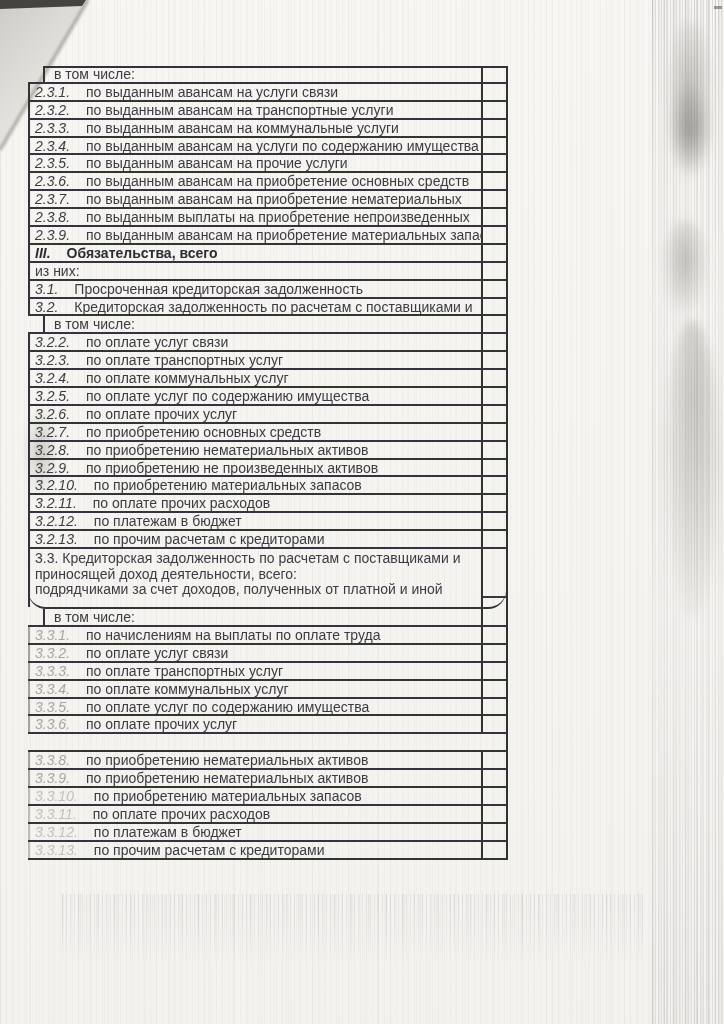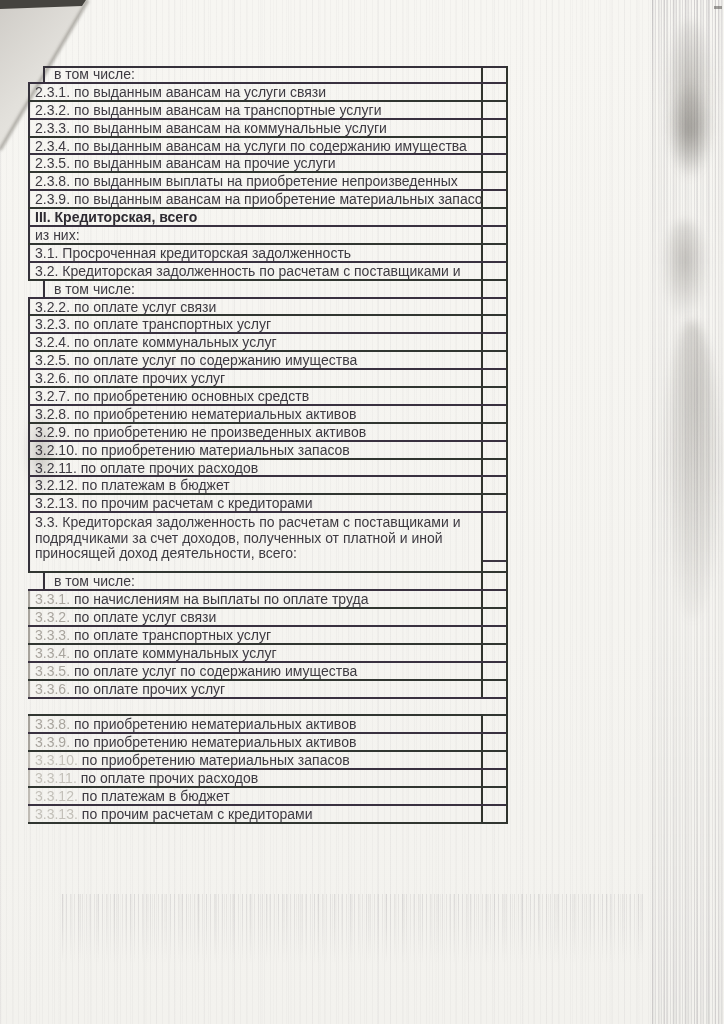--- a/index.html
+++ b/index.html
@@ -55,39 +55,39 @@
   .doc-table{
     position:absolute;left:28px;top:66px;width:480px;z-index:2;
     border-right:2px solid #2f332c;
     box-sizing:border-box;
     color:#3d3a41;font-size:14px;
   }
   .row{display:flex;height:17.9px;box-sizing:border-box;position:relative;
     border-bottom:2px solid #35313a;}
   .row:nth-child(odd){border-bottom-color:#393140;}
   .row:nth-child(even){border-bottom-color:#313631;}
-  .row.tall{height:60px;}
+  .row.tall{height:60px;border-radius:18px;}
   .cell{box-sizing:border-box;overflow:hidden;}
   .cell.label{
     width:455px;flex:0 0 455px;
     border-left:2px solid #35323b;border-right:2px solid #31342d;
     padding:1px 2px 0 5px;line-height:15px;white-space:nowrap;
   }
   .cell.value{flex:1 1 auto;position:relative;}
   .row.bold .cell.label{font-weight:bold;color:#2e2b32;}
   .row.indent .cell.label{border-left:none;padding-left:26px;}
   .row.indent .cell.label::before{
     content:"";position:absolute;left:15px;top:0;bottom:0;width:2px;background:#35313a;}
   .row.row-first::after{
     content:"";position:absolute;left:15px;right:0;top:0;height:2px;background:#35313a;}
   .row.tall .cell.label{white-space:normal;padding-top:2px;}
   .row.tall .tline{line-height:15.6px;white-space:nowrap;}
   .row.tall .cell.value::after{
     content:"";position:absolute;left:0;right:0;bottom:9px;height:2px;background:#3c3542;}
-  .num{margin-right:4px;}
+  .num{margin-right:16px;font-style:italic;}
   .row.fade1 .num{color:#a9a59e;}
   .row.fade2 .num{color:#c3c0b9;}
   .row.fade1 .cell.label{border-left-color:#a8a49d;}
   .row.fade2 .cell.label{border-left-color:#c0bcb5;}
 </style>
 </head>
 <body>
 
 <div class="page">
   <div class="streaks-global"></div>
@@ -135,29 +135,37 @@
       </div>
       <div class="row">
         <div class="cell label"><span class="num">2.3.4.</span><span>по выданным авансам на услуги по содержанию имущества</span></div>
         <div class="cell value"></div>
       </div>
       <div class="row">
         <div class="cell label"><span class="num">2.3.5.</span><span>по выданным авансам на прочие услуги</span></div>
         <div class="cell value"></div>
       </div>
       <div class="row">
+        <div class="cell label"><span class="num">2.3.6.</span><span>по выданным авансам на приобретение основных средств</span></div>
+        <div class="cell value"></div>
+      </div>
+      <div class="row">
+        <div class="cell label"><span class="num">2.3.7.</span><span>по выданным авансам на приобретение нематериальных</span></div>
+        <div class="cell value"></div>
+      </div>
+      <div class="row">
         <div class="cell label"><span class="num">2.3.8.</span><span>по выданным выплаты на приобретение непроизведенных</span></div>
         <div class="cell value"></div>
       </div>
       <div class="row">
         <div class="cell label"><span class="num">2.3.9.</span><span>по выданным авансам на приобретение материальных запасов</span></div>
         <div class="cell value"></div>
       </div>
       <div class="row bold">
-        <div class="cell label"><span class="num">III.</span><span>Кредиторская, всего</span></div>
+        <div class="cell label"><span class="num">III.</span><span>Обязательства, всего</span></div>
         <div class="cell value"></div>
       </div>
       <div class="row">
         <div class="cell label"><span>из них:</span></div>
         <div class="cell value"></div>
       </div>
       <div class="row">
         <div class="cell label"><span class="num">3.1.</span><span>Просроченная кредиторская задолженность</span></div>
         <div class="cell value"></div>
       </div>
@@ -213,22 +221,22 @@
         <div class="cell label"><span class="num">3.2.12.</span><span>по платежам в бюджет</span></div>
         <div class="cell value"></div>
       </div>
       <div class="row">
         <div class="cell label"><span class="num">3.2.13.</span><span>по прочим расчетам с кредиторами</span></div>
         <div class="cell value"></div>
       </div>
       <div class="row tall">
         <div class="cell label">
           <div class="tline">3.3. Кредиторская задолженность по расчетам с поставщиками и</div>
+          <div class="tline">приносящей доход деятельности, всего:</div>
           <div class="tline">подрядчиками за счет доходов, полученных от платной и иной</div>
-          <div class="tline">приносящей доход деятельности, всего:</div>
         </div>
         <div class="cell value"></div>
       </div>
       <div class="row indent">
         <div class="cell label"><span>в том числе:</span></div>
         <div class="cell value"></div>
       </div>
       <div class="row fade1">
         <div class="cell label"><span class="num">3.3.1.</span><span>по начислениям на выплаты по оплате труда</span></div>
         <div class="cell value"></div>

